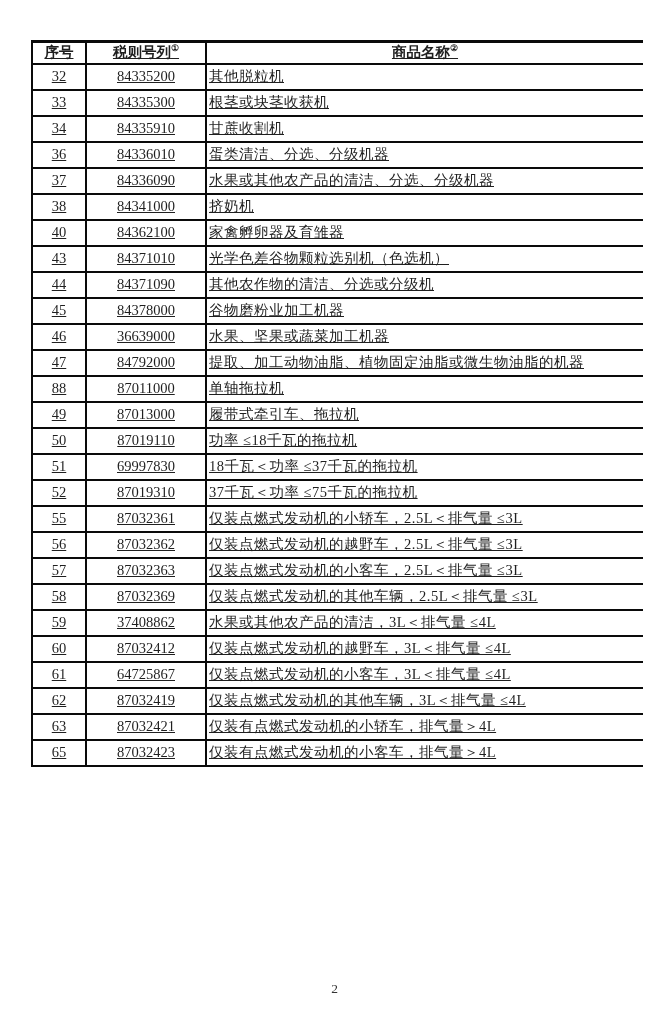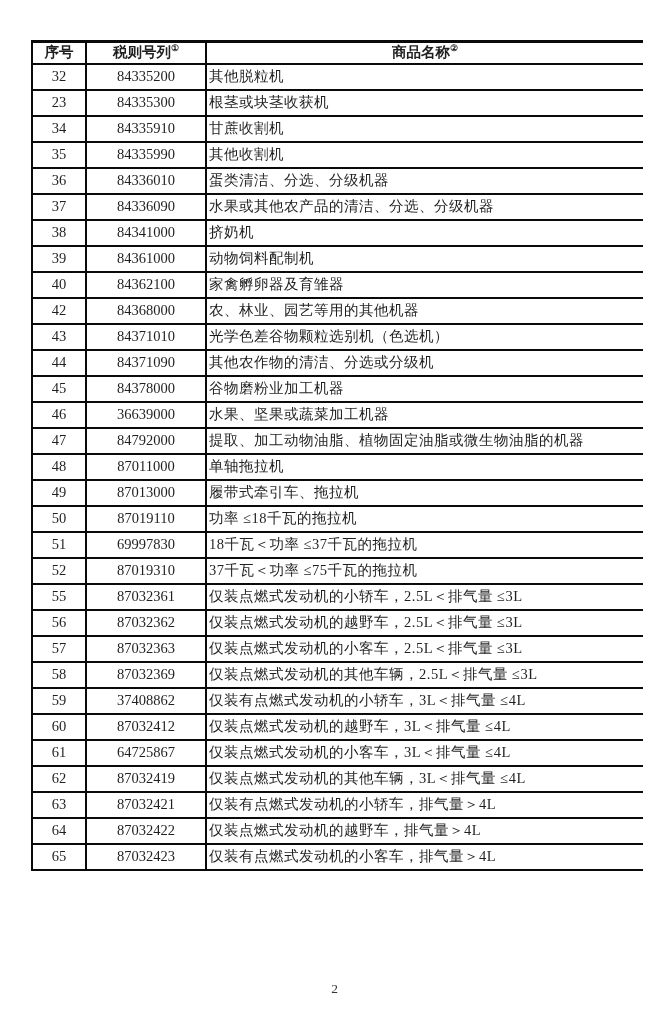--- a/index.html
+++ b/index.html
@@ -17,20 +17,21 @@
   }
   table.tariff {
     position: absolute;
     left: 31px;
     top: 40px;
     width: 612px;
     border-collapse: collapse;
     border-top: 3px solid #0a0a0a;
     border-left: 2px solid #0a0a0a;
     color: #1f1f1f;
+    text-decoration: underline;
   }
   table.tariff th, table.tariff td {
     border-bottom: 2px solid #0a0a0a;
     font-size: 14.5px;
     line-height: 1.15;
     vertical-align: middle;
     white-space: nowrap;
     overflow: hidden;
   }
   table.tariff th {
@@ -80,65 +81,50 @@
         <th class="h-name"><span>商品名称</span><sup class="fnote">②</sup></th>
       </tr>
     </thead>
     <tbody id="rows">
         <tr>
           <td class="c-no">32</td>
           <td class="c-code">84335200</td>
           <td class="c-name">其他脱粒机</td>
         </tr>
         <tr>
-          <td class="c-no">23</td>
+          <td class="c-no">33</td>
           <td class="c-code">84335300</td>
           <td class="c-name">根茎或块茎收获机</td>
         </tr>
         <tr>
           <td class="c-no">34</td>
           <td class="c-code">84335910</td>
           <td class="c-name">甘蔗收割机</td>
         </tr>
         <tr>
-          <td class="c-no">35</td>
-          <td class="c-code">84335990</td>
-          <td class="c-name">其他收割机</td>
-        </tr>
-        <tr>
           <td class="c-no">36</td>
           <td class="c-code">84336010</td>
           <td class="c-name">蛋类清洁、分选、分级机器</td>
         </tr>
         <tr>
           <td class="c-no">37</td>
           <td class="c-code">84336090</td>
           <td class="c-name">水果或其他农产品的清洁、分选、分级机器</td>
         </tr>
         <tr>
           <td class="c-no">38</td>
           <td class="c-code">84341000</td>
           <td class="c-name">挤奶机</td>
         </tr>
         <tr>
-          <td class="c-no">39</td>
-          <td class="c-code">84361000</td>
-          <td class="c-name">动物饲料配制机</td>
-        </tr>
-        <tr>
           <td class="c-no">40</td>
           <td class="c-code">84362100</td>
           <td class="c-name">家禽孵卵器及育雏器</td>
         </tr>
         <tr>
-          <td class="c-no">42</td>
-          <td class="c-code">84368000</td>
-          <td class="c-name">农、林业、园艺等用的其他机器</td>
-        </tr>
-        <tr>
           <td class="c-no">43</td>
           <td class="c-code">84371010</td>
           <td class="c-name">光学色差谷物颗粒选别机（色选机）</td>
         </tr>
         <tr>
           <td class="c-no">44</td>
           <td class="c-code">84371090</td>
           <td class="c-name">其他农作物的清洁、分选或分级机</td>
         </tr>
         <tr>
@@ -150,21 +136,21 @@
           <td class="c-no">46</td>
           <td class="c-code">36639000</td>
           <td class="c-name">水果、坚果或蔬菜加工机器</td>
         </tr>
         <tr>
           <td class="c-no">47</td>
           <td class="c-code">84792000</td>
           <td class="c-name">提取、加工动物油脂、植物固定油脂或微生物油脂的机器</td>
         </tr>
         <tr>
-          <td class="c-no">48</td>
+          <td class="c-no">88</td>
           <td class="c-code">87011000</td>
           <td class="c-name">单轴拖拉机</td>
         </tr>
         <tr>
           <td class="c-no">49</td>
           <td class="c-code">87013000</td>
           <td class="c-name">履带式牵引车、拖拉机</td>
         </tr>
         <tr>
           <td class="c-no">50</td>
@@ -197,21 +183,21 @@
           <td class="c-name">仅装点燃式发动机的小客车，2.5L＜排气量 ≤3L</td>
         </tr>
         <tr>
           <td class="c-no">58</td>
           <td class="c-code">87032369</td>
           <td class="c-name">仅装点燃式发动机的其他车辆，2.5L＜排气量 ≤3L</td>
         </tr>
         <tr>
           <td class="c-no">59</td>
           <td class="c-code">37408862</td>
-          <td class="c-name">仅装有点燃式发动机的小轿车，3L＜排气量 ≤4L</td>
+          <td class="c-name">水果或其他农产品的清洁，3L＜排气量 ≤4L</td>
         </tr>
         <tr>
           <td class="c-no">60</td>
           <td class="c-code">87032412</td>
           <td class="c-name">仅装点燃式发动机的越野车，3L＜排气量 ≤4L</td>
         </tr>
         <tr>
           <td class="c-no">61</td>
           <td class="c-code">64725867</td>
           <td class="c-name">仅装点燃式发动机的小客车，3L＜排气量 ≤4L</td>
@@ -220,25 +206,20 @@
           <td class="c-no">62</td>
           <td class="c-code">87032419</td>
           <td class="c-name">仅装点燃式发动机的其他车辆，3L＜排气量 ≤4L</td>
         </tr>
         <tr>
           <td class="c-no">63</td>
           <td class="c-code">87032421</td>
           <td class="c-name">仅装有点燃式发动机的小轿车，排气量＞4L</td>
         </tr>
         <tr>
-          <td class="c-no">64</td>
-          <td class="c-code">87032422</td>
-          <td class="c-name">仅装点燃式发动机的越野车，排气量＞4L</td>
-        </tr>
-        <tr>
           <td class="c-no">65</td>
           <td class="c-code">87032423</td>
           <td class="c-name">仅装有点燃式发动机的小客车，排气量＞4L</td>
         </tr>
       </tbody>
   </table>
 
   <div class="page-number">2</div>
 
 </div>

